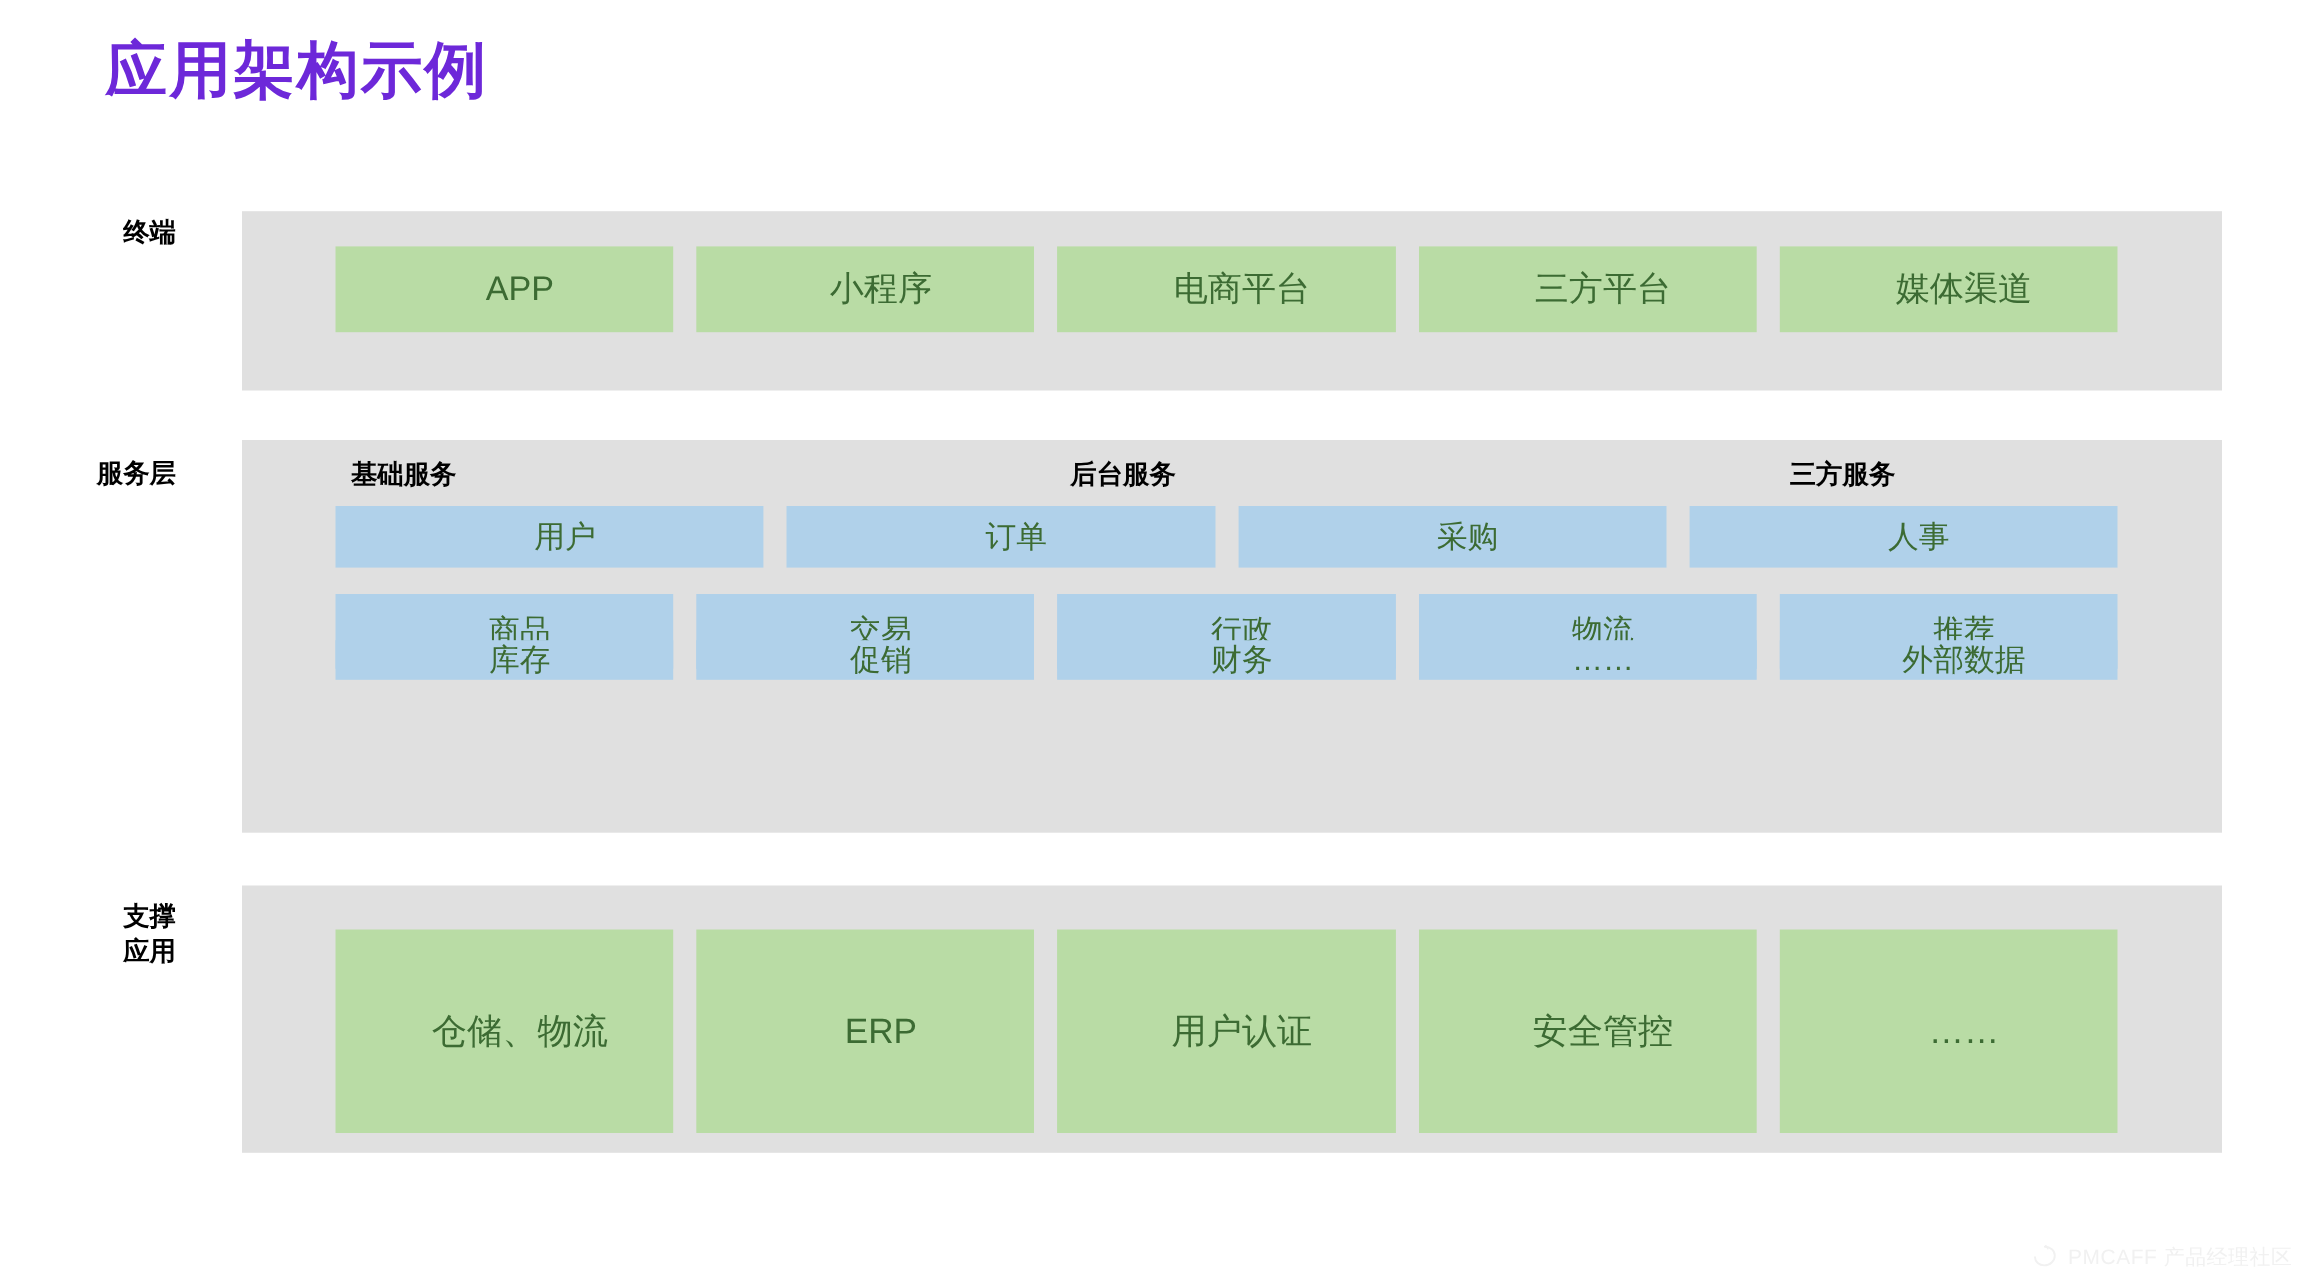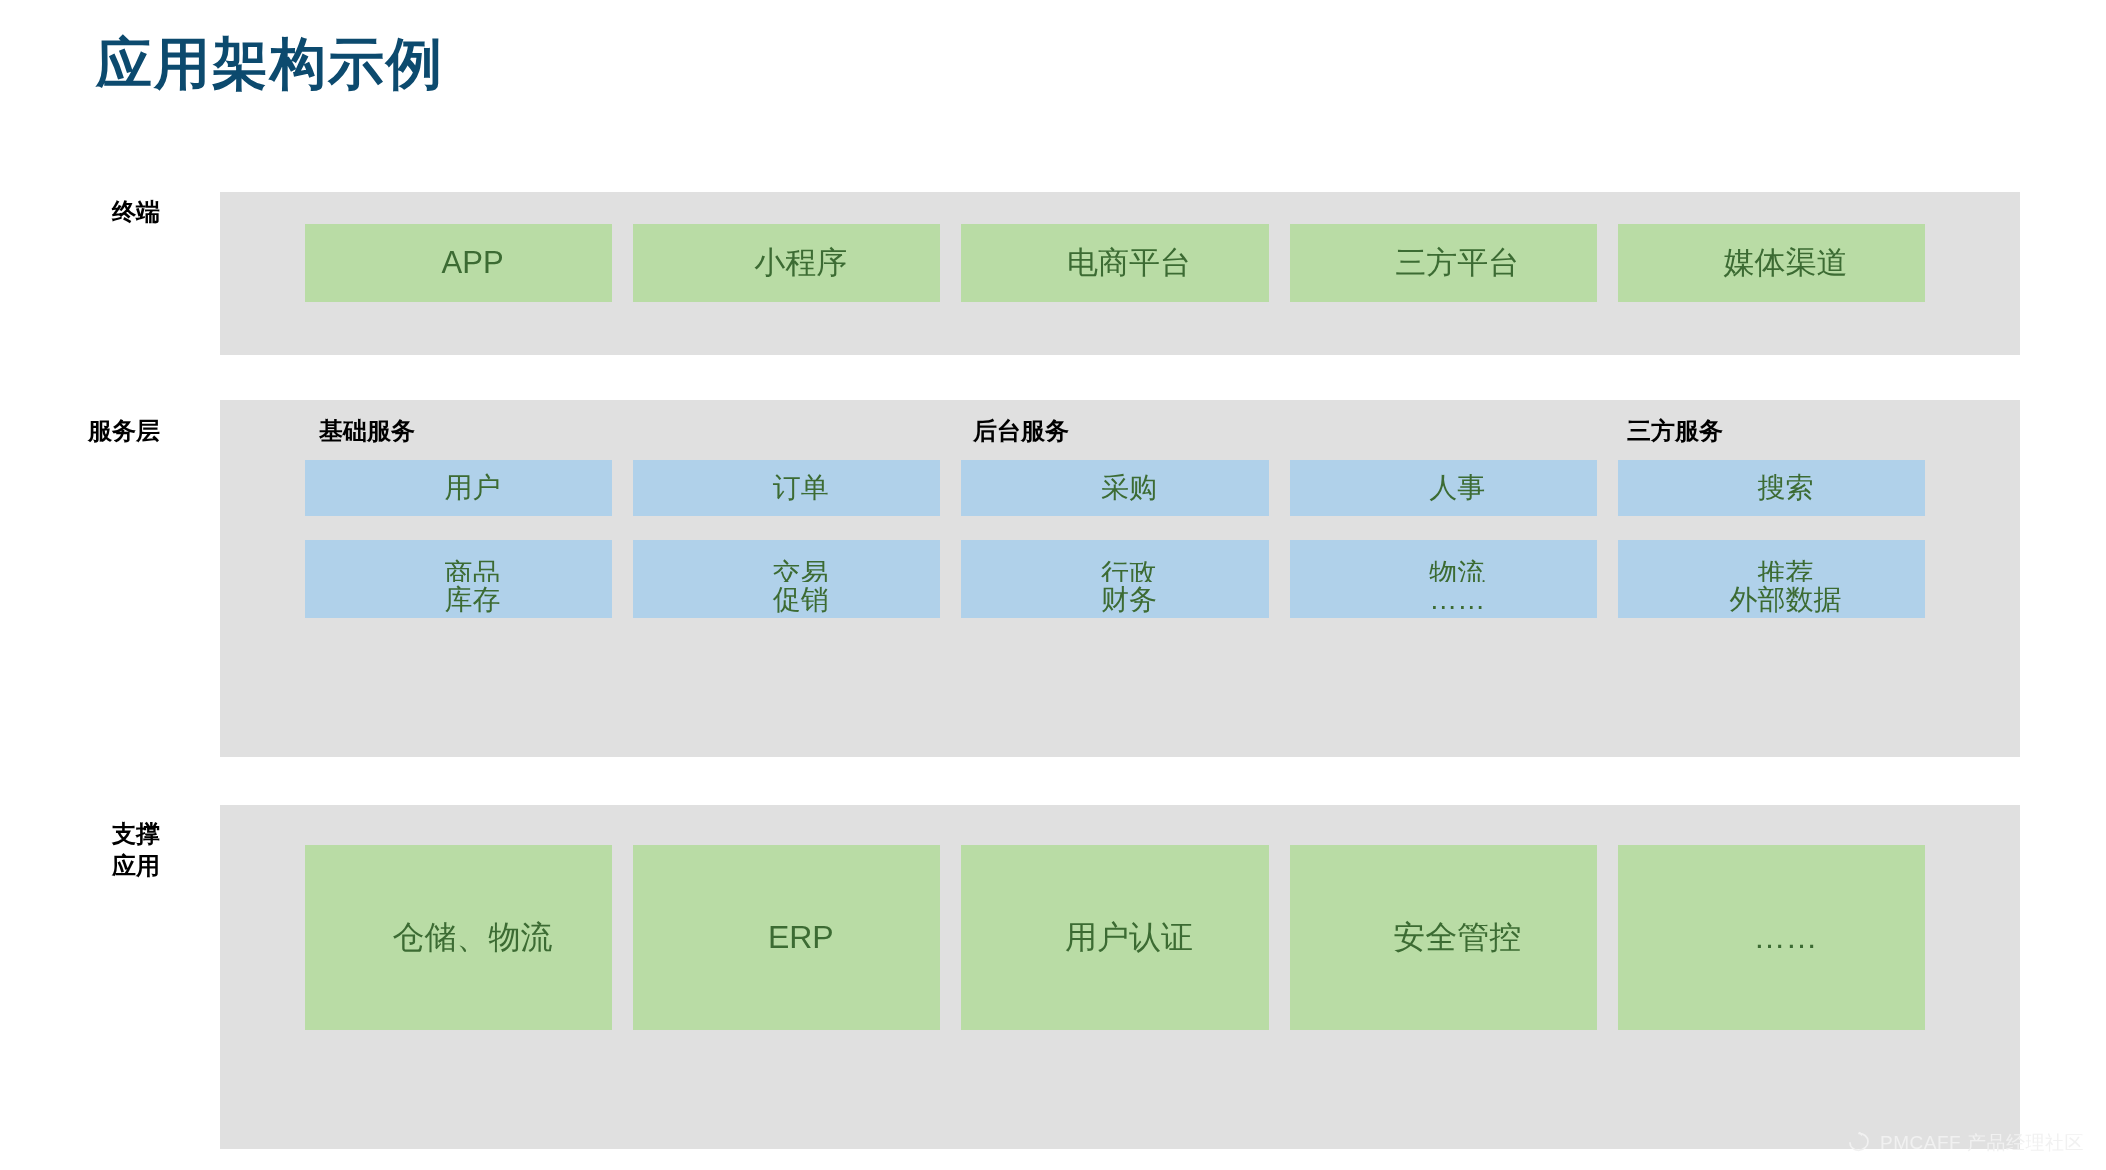--- a/index.html
+++ b/index.html
@@ -21,21 +21,21 @@
     background: #ffffff;
   }
 
   
   #page-title {
     position: absolute;
     left: 96px;
     top: 30px;
     font-size: 56px;
     font-weight: bold;
-    color: #0c4a6e;
+    color: #6d28d9;
     letter-spacing: 2px;
     line-height: 1.2;
     white-space: nowrap;
   }
 
   
   .row-label {
     position: absolute;
     right: 1946px; 
     width: 180px;
@@ -52,21 +52,21 @@
 
   
   .band {
     position: absolute;
     left: 220px;
     width: 1800px;
     background: #e0e0e0;
   }
   #band-terminal { top: 192px;  height: 163px; }
   #band-service  { top: 400px;  height: 357px; }
-  #band-support  { top: 805px;  height: 344px; }
+  #band-support  { top: 805px;  height: 243px; }
 
   
   .cell-row {
     position: absolute;
     left: 85px;            
     right: 95px;
     display: flex;
     gap: 21px;
   }
   .cell {
@@ -168,21 +168,20 @@
       <div class="group-header">后台服务</div>
       <div class="group-header empty"></div>
       <div class="group-header">三方服务</div>
     </div>
 
     <div class="cell-row" id="service-row-0">
       <div class="cell blue">用户</div>
       <div class="cell blue">订单</div>
       <div class="cell blue">采购</div>
       <div class="cell blue">人事</div>
-      <div class="cell blue">搜索</div>
     </div>
 
     <div class="cell-row" id="service-row-1">
       <div class="cell blue">商品</div>
       <div class="cell blue">交易</div>
       <div class="cell blue">行政</div>
       <div class="cell blue">物流</div>
       <div class="cell blue">推荐</div>
     </div>
 

